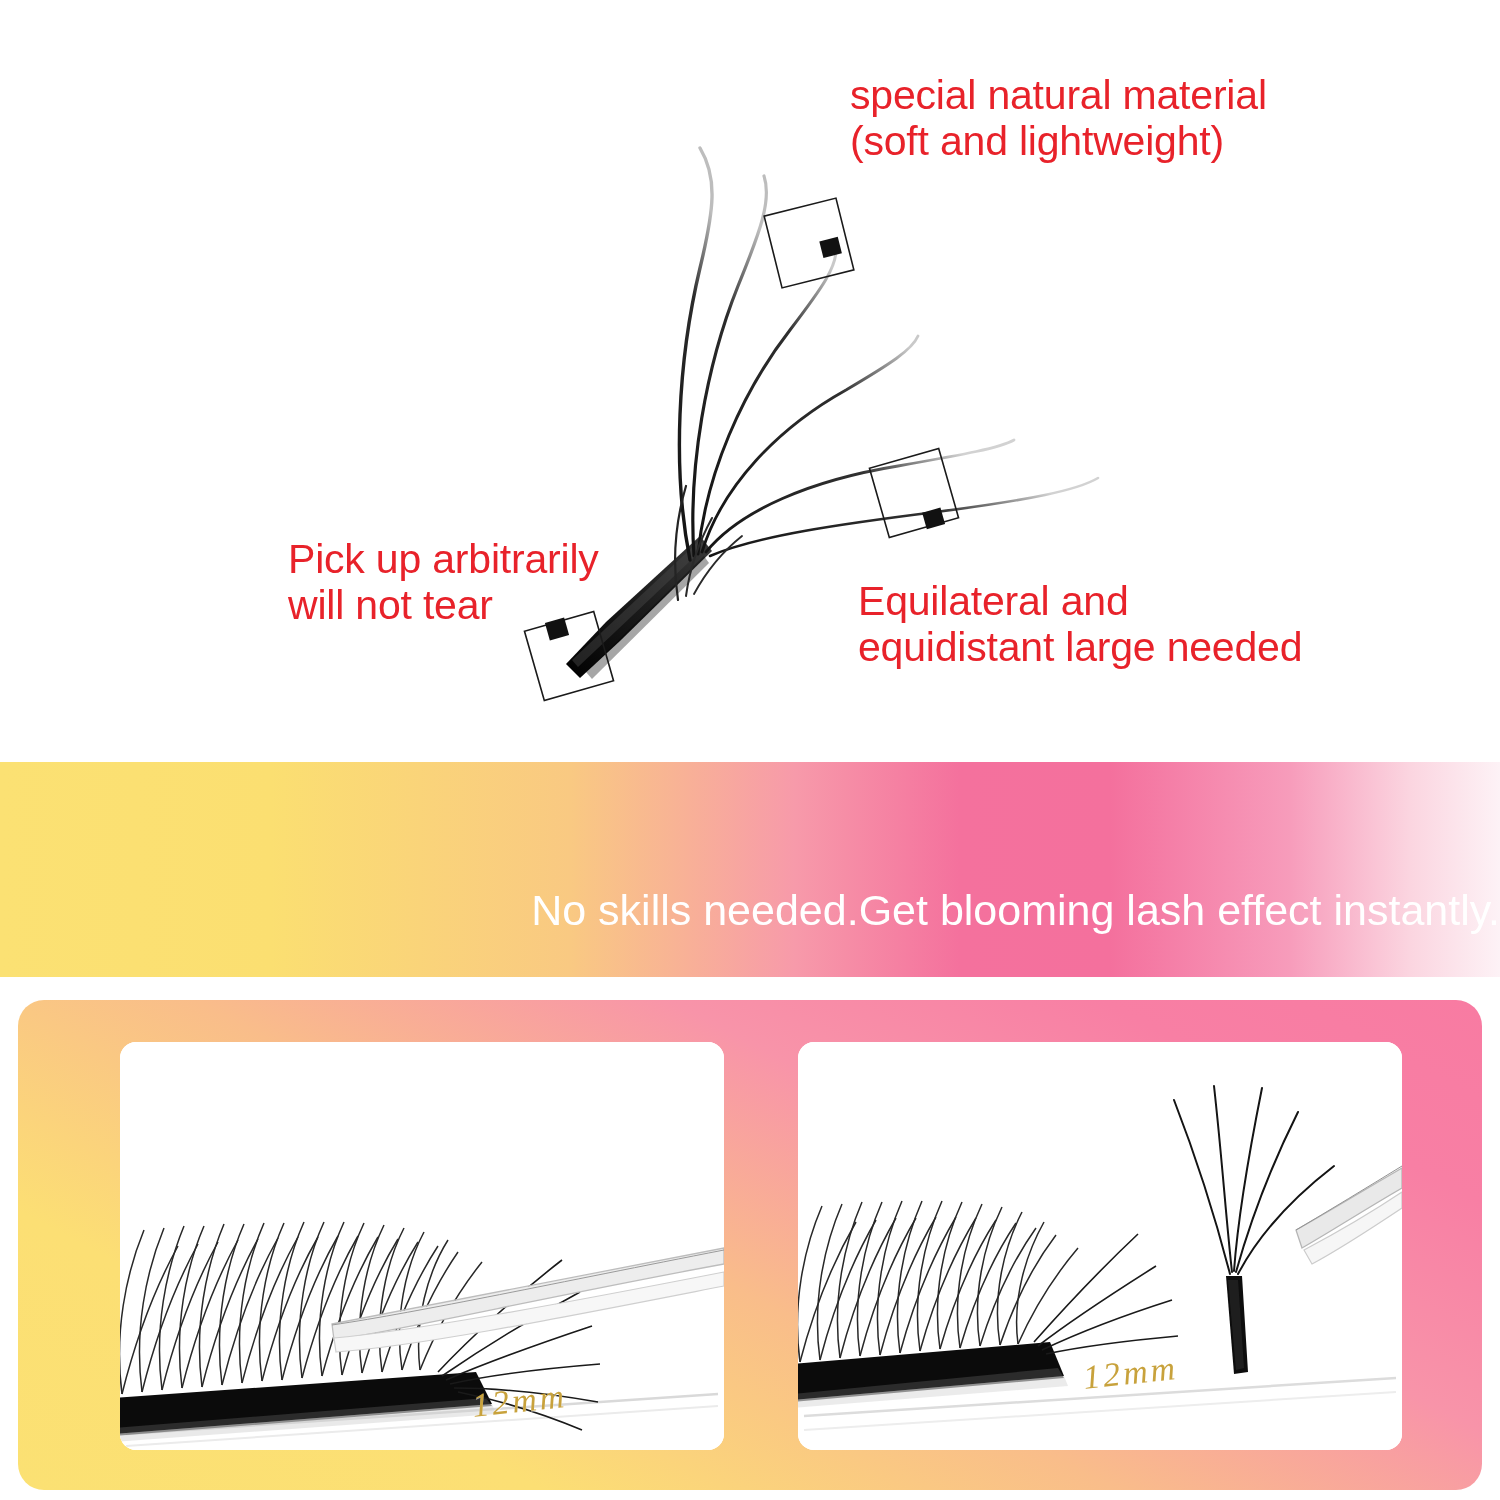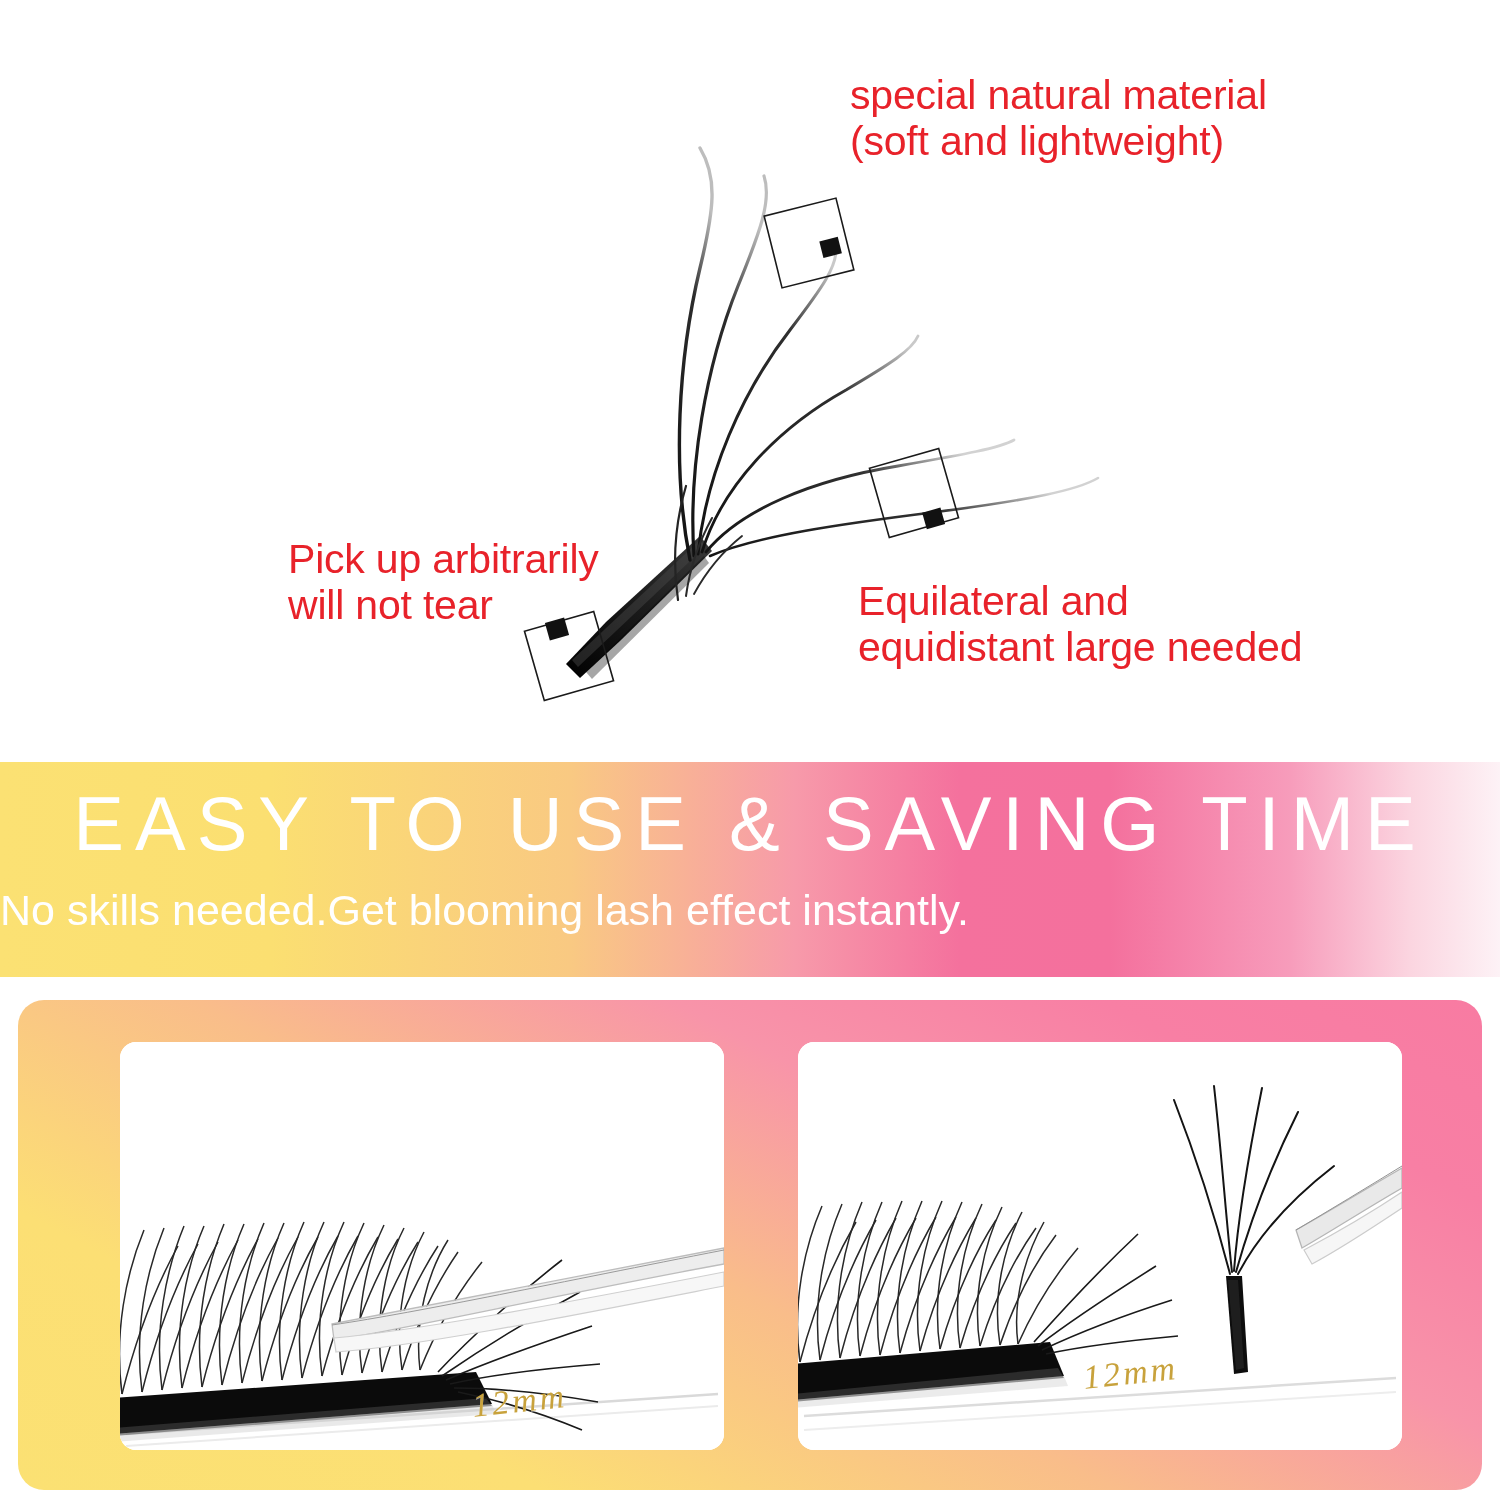--- a/index.html
+++ b/index.html
@@ -87,21 +87,21 @@
     font-weight: normal;
     letter-spacing: 11px;
     line-height: 1;
     white-space: nowrap;
   }
   .banner-sub {
     position: absolute;
     left: 0;
     top: 127px;
     width: 1500px;
-    text-align: left;
+    text-align: right;
     color: #ffffff;
     font-family: "Liberation Sans", sans-serif;
     font-size: 43px;
     font-weight: normal;
     letter-spacing: 0px;
     line-height: 1;
     white-space: nowrap;
   }
 
   
@@ -219,21 +219,20 @@
 <span>(soft and lightweight)</span></div>
 
   <div class="callout callout-pickup"><span>Pick up arbitrarily</span>
 <span>will not tear</span></div>
 
   <div class="callout callout-equilateral"><span>Equilateral and</span>
 <span>equidistant large needed</span></div>
 </div>
 
 <div class="banner">
-  <div class="banner-title">EASY TO USE &amp; SAVING TIME</div>
   <div class="banner-sub">No skills needed.Get blooming lash effect instantly.</div>
 </div>
 
 <div class="photo-panel">
 
   <div class="photo-card left">
     <svg class="photo-svg" viewBox="0 0 604 408">
       <rect x="0" y="0" width="604" height="408" fill="#ffffff"></rect>
 
       <path d="M 6 392 L 598 352" stroke="#d9d9d9" stroke-width="2.5" fill="none"></path>

